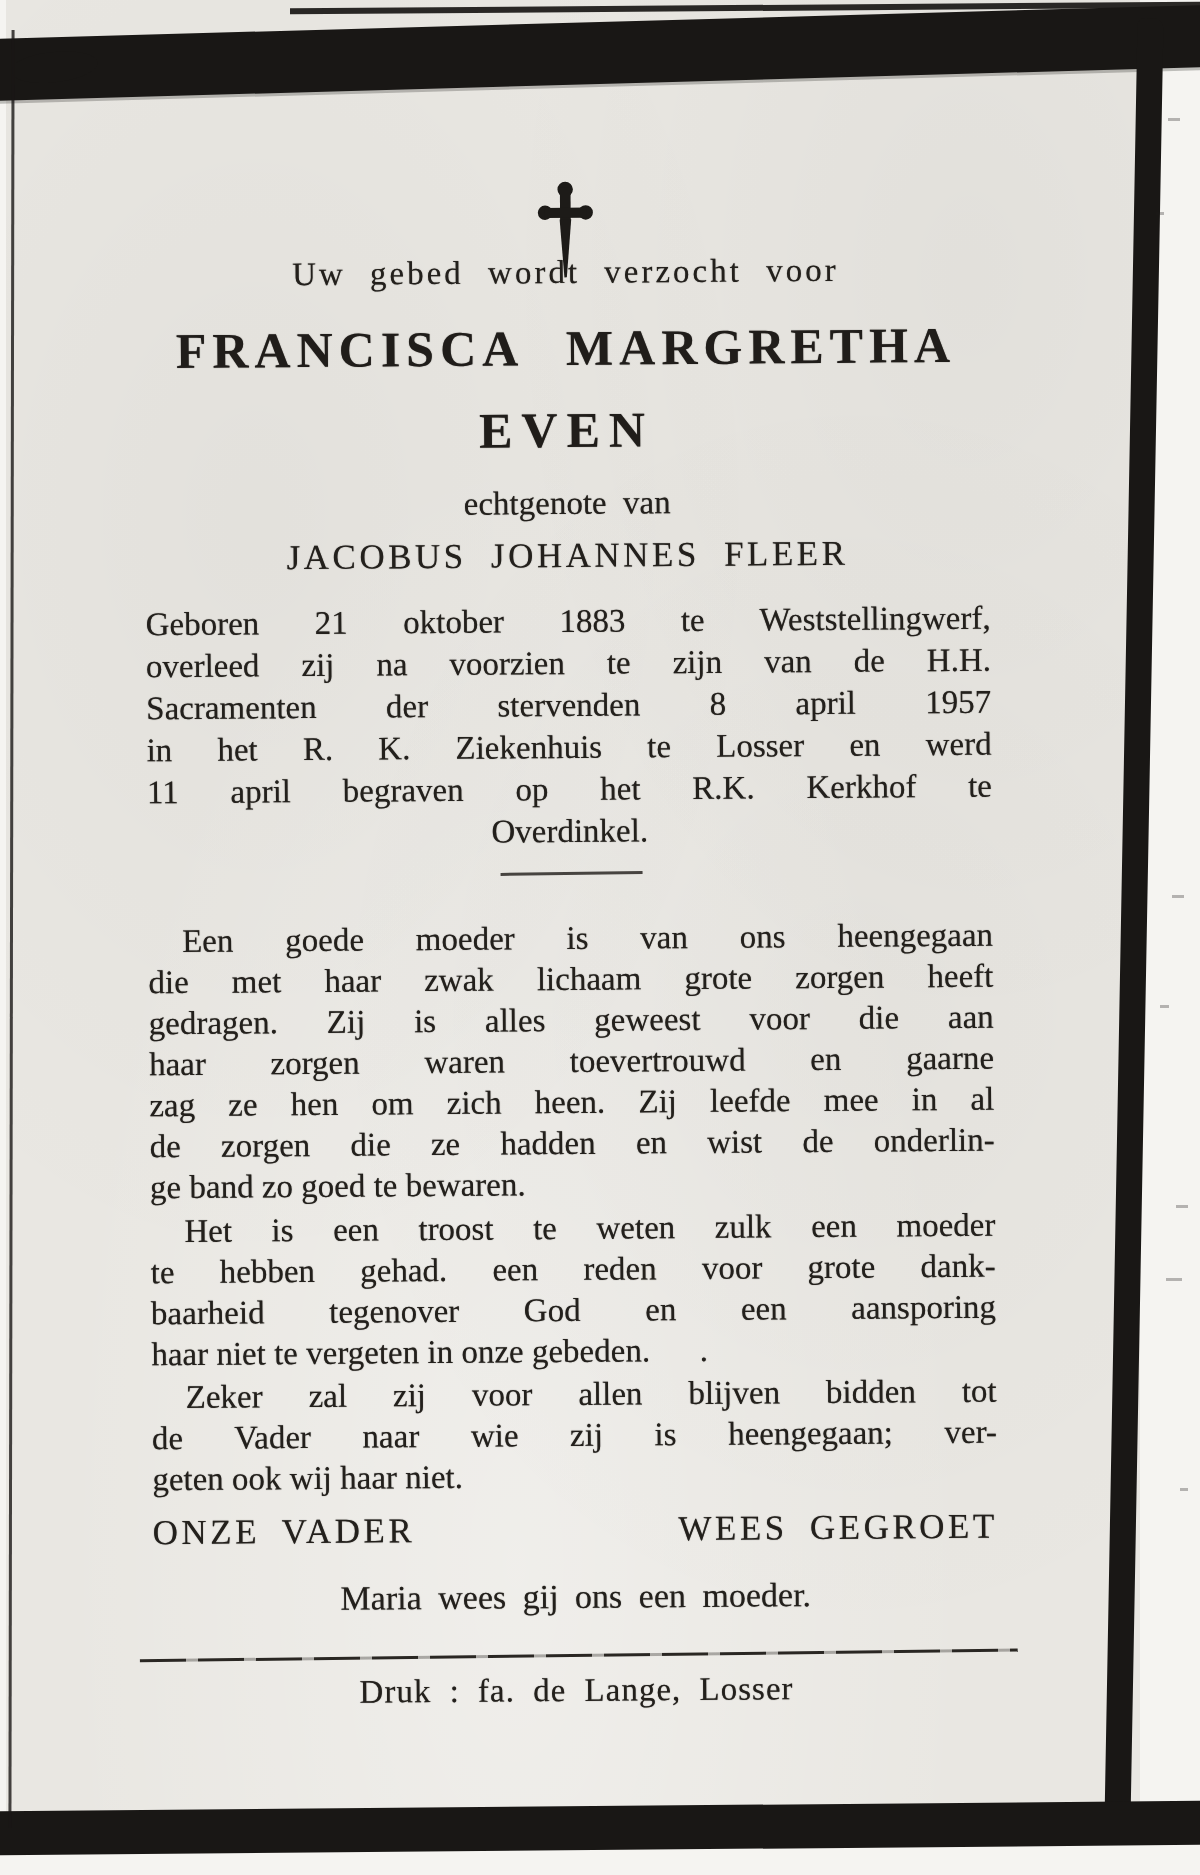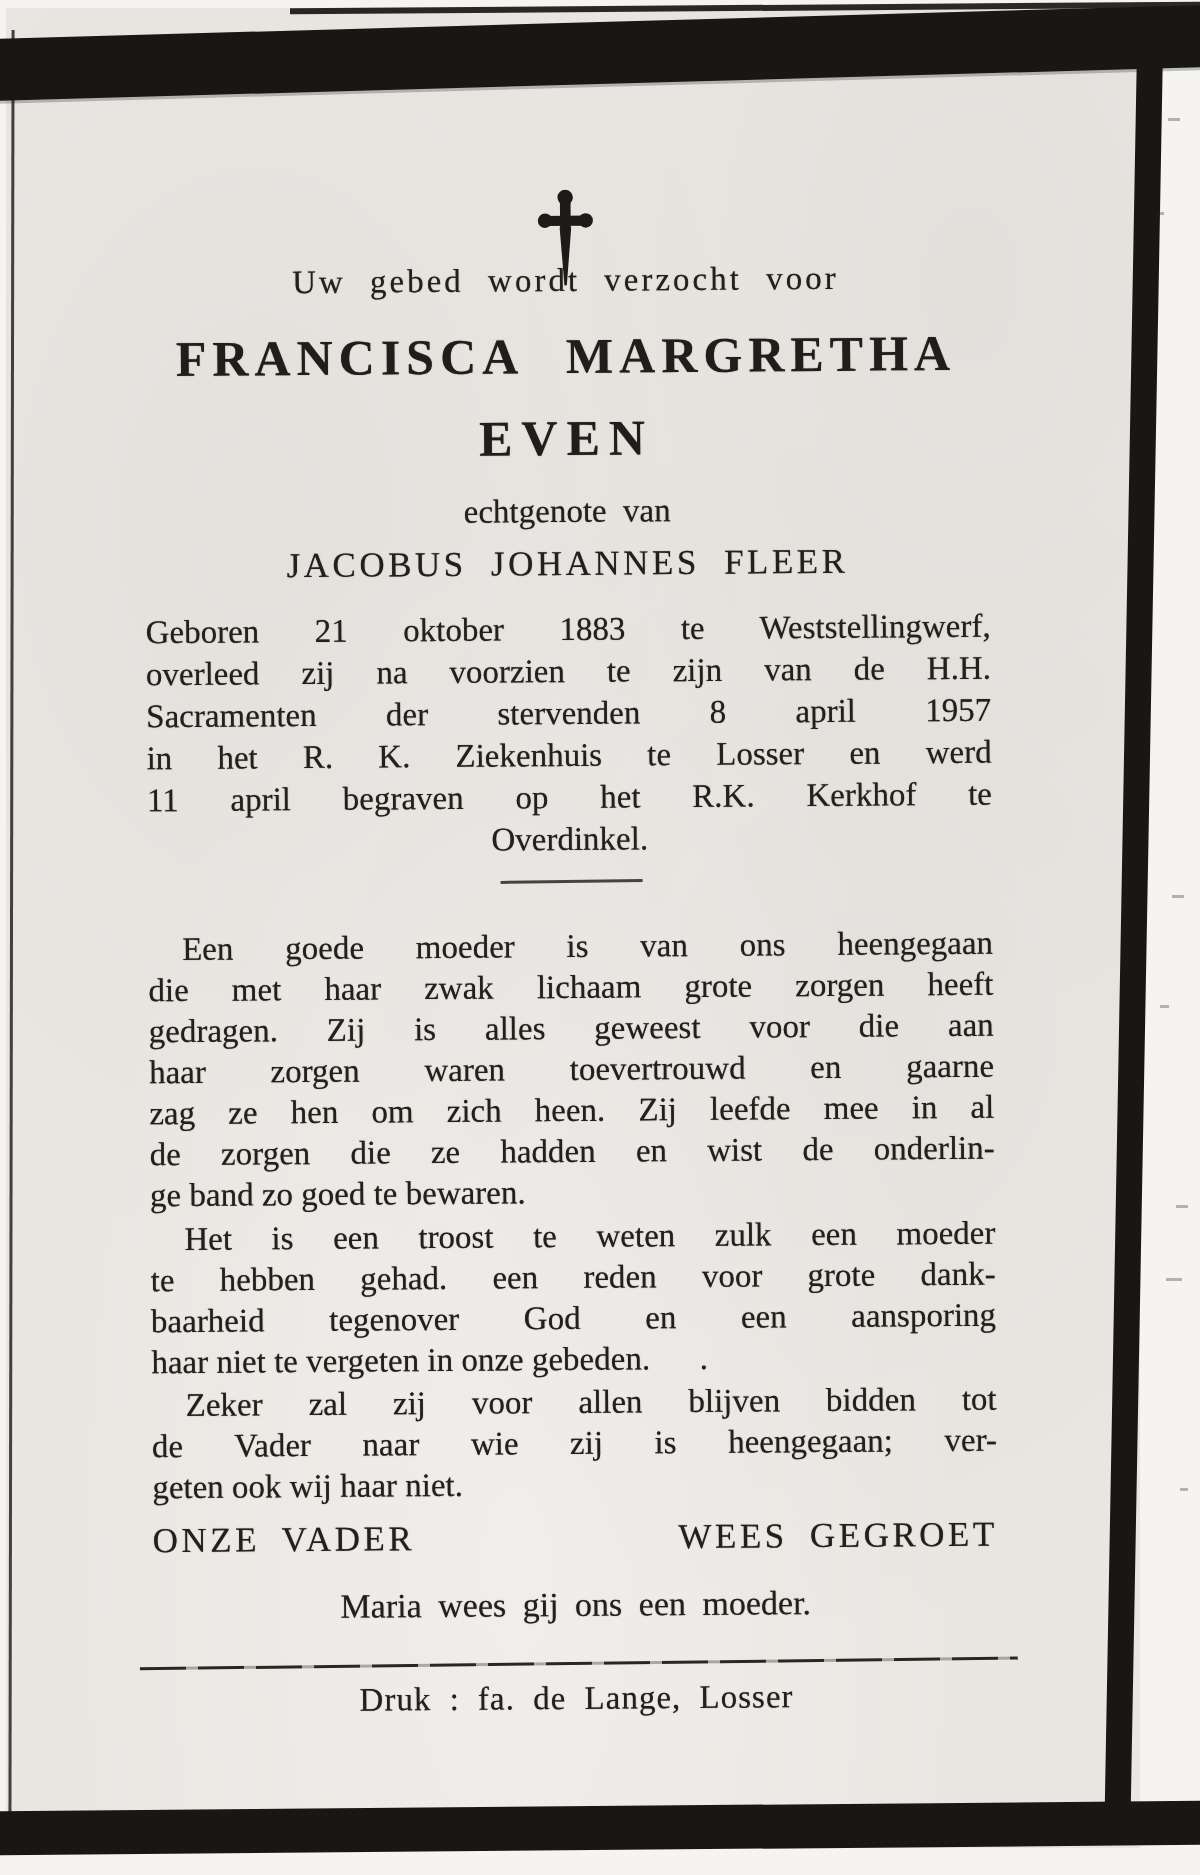--- a/index.html
+++ b/index.html
@@ -6,21 +6,21 @@
     margin: 0; padding: 0;
     width: 1200px; height: 1875px;
     background: #f5f4f1;
     overflow: hidden;
     font-family: "Liberation Serif", "DejaVu Serif", serif;
   }
   .stage { position: relative; width: 1200px; height: 1875px; }
 
   
   .paper {
-    position: absolute; left: 6px; top: 8px;
+    position: absolute; left: 6px; top: 0;
     width: 1134px; height: 1840px;
     background-color: #e9e7e2;
     background-image:
       radial-gradient(ellipse at 22% 28%, rgba(0,0,0,0.028), transparent 42%),
       radial-gradient(ellipse at 75% 55%, rgba(0,0,0,0.022), transparent 46%),
       radial-gradient(ellipse at 45% 85%, rgba(255,255,255,0.30), transparent 52%),
       radial-gradient(ellipse at 85% 15%, rgba(0,0,0,0.03), transparent 35%);
   }
 
   

